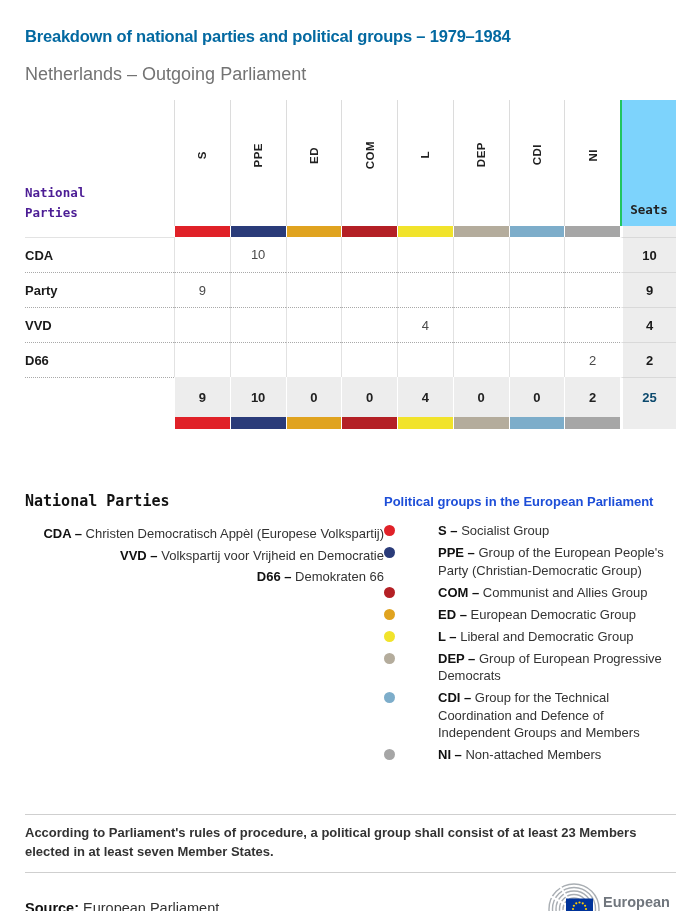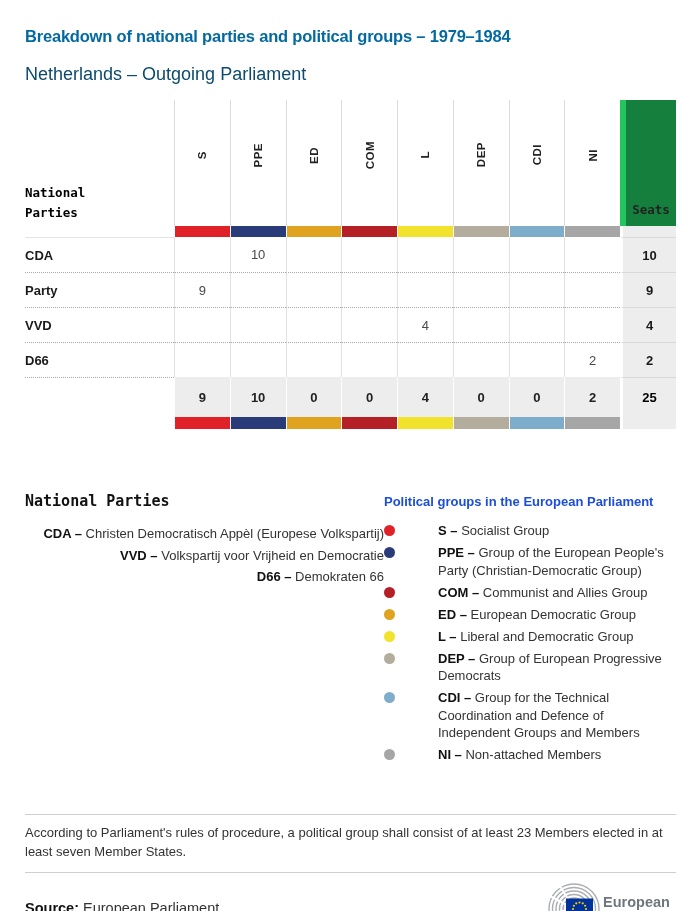--- a/index.html
+++ b/index.html
@@ -4,65 +4,65 @@
 <style>
   html,body{margin:0;padding:0;}
   body{
     width:700px;height:911px;background:#ffffff;overflow:hidden;
     font-family:"Liberation Sans", sans-serif;color:#1a1a1a;
     -webkit-font-smoothing:antialiased;
   }
   .mono{font-family:"DejaVu Sans Mono", monospace;}
 
   h1.title{margin:26px 0 0 25px;font-size:16.5px;line-height:20px;font-weight:bold;color:#0369a1;letter-spacing:-0.2px;}
-  h2.subtitle{margin:17px 0 0 25px;font-size:18px;line-height:22px;font-weight:normal;color:#0c4a6e;}
+  h2.subtitle{margin:17px 0 0 25px;font-size:18px;line-height:22px;font-weight:normal;color:#737373;}
 
   
   .tbl{
     display:grid;
     grid-template-columns:149px repeat(8,1fr) 56px;
     grid-template-rows:126px 11px 35px 35px 35px 35px 40px 12px;
     width:651px;margin:15px 0 0 25px;
   }
   .cell{display:flex;align-items:center;justify-content:center;font-size:13px;box-sizing:border-box;}
   .h-label{flex-direction:column;align-items:flex-start;justify-content:flex-end;
            padding-bottom:3px;font-weight:bold;font-size:12.5px;line-height:20px;
-           white-space:pre-line;color:#000000;}
+           white-space:pre-line;color:#4c1d95;}
   .h-group{border-left:1px solid #dcdcdc;padding-bottom:16px;}
   .rot{writing-mode:vertical-rl;transform:rotate(180deg);font-weight:bold;font-size:11.5px;letter-spacing:0.5px;color:#222;}
-  .h-seats{background:#15803d;border-left:6px solid #22c55e;flex-direction:column;justify-content:flex-end;
+  .h-seats{background:#7dd3fc;border-left:2px solid #22c55e;flex-direction:column;justify-content:flex-end;
            padding-bottom:9px;font-weight:bold;font-size:12.5px;color:#222;}
   .bar{border-left:1px solid #ffffff;}
   .bar-seats{background:#ededed;border-left:3px solid #fff;}
   .b-label{justify-content:flex-start;font-weight:bold;color:#1a1a1a;}
   .b-val{border-left:1px solid #e2e2e2;color:#4a4a4a;}
   .b-seats{background:#ededed;border-left:3px solid #fff;border-top:1px solid #d9d9d9;font-weight:bold;color:#1a1a1a;}
   .dot-top{border-top:1px dotted #a9a9a9;}
   .solid-top{border-top:1px solid #e3e3e3;}
   .t-val{background:#ededed;border-left:1px solid #ffffff;font-weight:bold;color:#222;}
-  .t-seats{background:#ededed;border-left:3px solid #fff;border-top:1px solid #d9d9d9;font-weight:bold;color:#000000;}
+  .t-seats{background:#ededed;border-left:3px solid #fff;border-top:1px solid #d9d9d9;font-weight:bold;color:#0c4a6e;}
 
   
   .legends{display:flex;width:651px;margin:64px 0 0 25px;}
   .leg-left{flex:1 1 auto;}
   .leg-right{width:292px;flex:0 0 292px;}
   .lp-heading{font-weight:bold;font-size:15px;line-height:16px;margin:0 0 14px 0;color:#111;}
   .lp-item{font-size:13px;line-height:21.5px;color:#333;text-align:right;}
   .lp-item b{color:#111;}
   .lg-heading{font-weight:bold;font-size:13px;line-height:16px;margin:1px 0 12px 0;color:#1d4ed8;}
   .lg-item{display:flex;margin-bottom:4.5px;}
   .lg-dot{width:11px;height:11px;border-radius:50%;flex:0 0 11px;margin:3px 11px 0 0;}
   .lg-text{font-size:13px;line-height:17.5px;color:#333;width:266px;margin-left:32px;}
   .lg-text b{color:#111;}
 
   
   .rule{border:none;border-top:1px solid #cfcfcf;width:651px;margin:0 0 0 25px;}
   .rule1{margin-top:46px;}
   .rule2{margin-top:11px;}
-  .footnote{width:655px;margin:8px 0 0 25px;font-size:13px;line-height:19px;color:#333;}
+  .footnote{width:655px;margin:8px 0 0 25px;font-size:13px;line-height:19px;color:#333;font-weight:bold;}
   .footer{display:flex;align-items:center;justify-content:space-between;width:651px;margin:7px 0 0 25px;height:56px;}
   .source{font-size:14.5px;color:#333;}
   .source b{color:#111;}
 </style>
 </head>
 <body>
 
 <h1 class="title">Breakdown of national parties and political groups – 1979–1984</h1>
 <h2 class="subtitle">Netherlands – Outgoing Parliament</h2>
 

